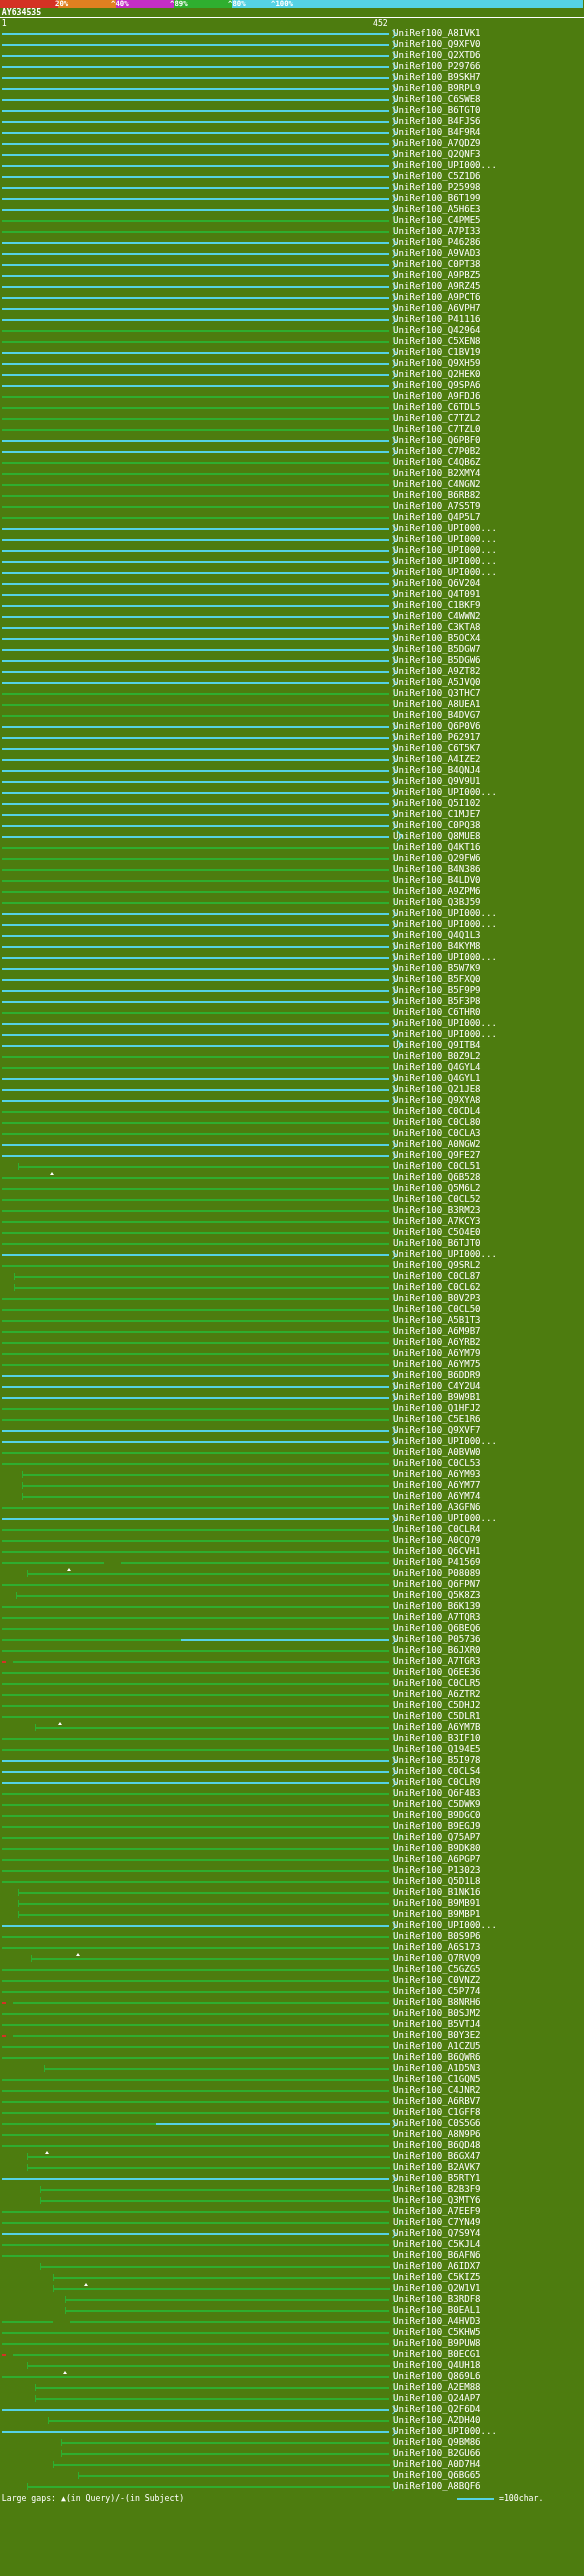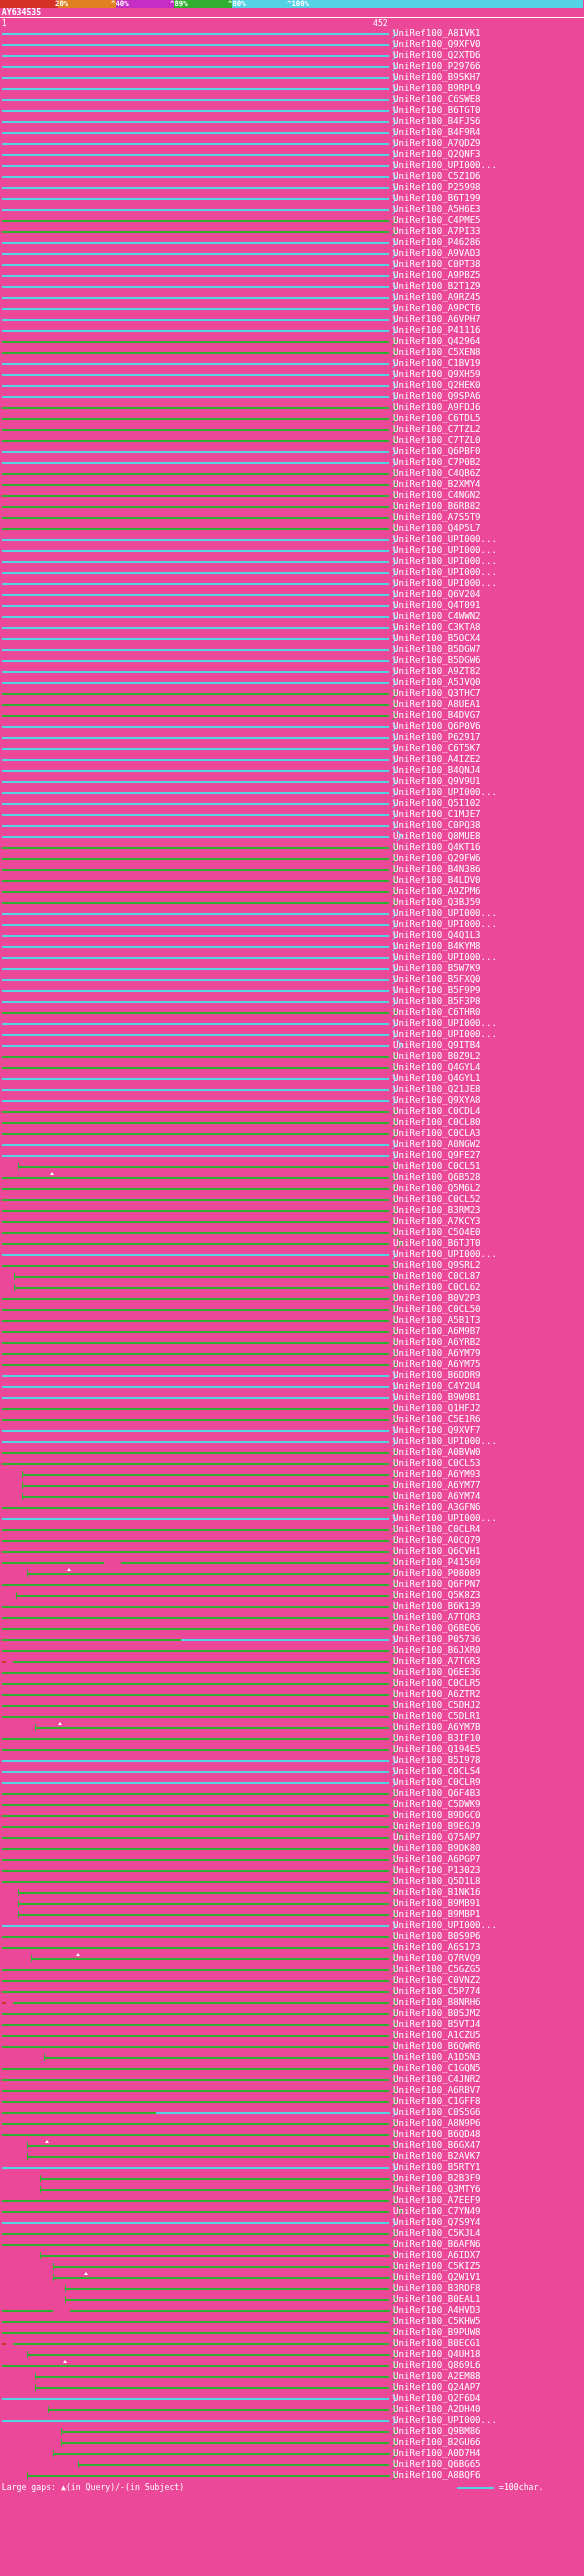--- a/index.html
+++ b/index.html
@@ -1,16 +1,16 @@
 <!DOCTYPE html>
 <html style="font-size:14.6px"><head>
 <meta charset="utf-8">
 <style>
   html,body{margin:0;padding:0;background:#000;}
-  .wrap{position:relative;width:585px;height:2576px;background:#ec4899;color:#fff;
+  .wrap{position:relative;width:585px;height:2576px;background:#4d7c0f;color:#fff;
         font-family:"DejaVu Sans Mono","Liberation Mono",monospace;overflow:hidden;}
   .scalebar{position:relative;height:8.2px;display:flex;}
   .scaleseg{height:8.2px;}
   .scale-label{position:absolute;top:0;font-size:7.3px;line-height:8.2px;color:#fff;font-weight:bold;}
   .qhdr{position:relative;height:9.1px;border-bottom:0.9px solid #fff;}
   .query-id{position:absolute;left:1.8px;top:0;font-size:8.2px;line-height:9.1px;font-weight:bold;color:#fff;}
   .ruler{position:relative;height:10px;font-size:8.2px;line-height:10px;color:#fff;}
   .q-start{position:absolute;left:1.8px;}
   .q-end{position:absolute;left:373px;}
   #rows{position:relative;width:585px;}
@@ -34,21 +34,21 @@
   <div class="scalebar">
       <div class="scaleseg" style="width: 58px; background: rgb(212, 50, 36);"></div>
       <div class="scaleseg" style="width: 58px; background: rgb(224, 128, 32);"></div>
       <div class="scaleseg" style="width: 58px; background: rgb(196, 46, 196);"></div>
       <div class="scaleseg" style="width: 58px; background: rgb(47, 174, 47);"></div>
       <div class="scaleseg" style="width: 351px; background: rgb(85, 210, 228);"></div>
       <span class="scale-label" style="left: 55px;">20%</span>
       <span class="scale-label" style="left: 111px;">^40%</span>
       <span class="scale-label" style="left: 170px;">^89%</span>
       <span class="scale-label" style="left: 228px;">^80%</span>
-      <span class="scale-label" style="left: 287px;">^100%</span>
+      <span class="scale-label" style="left: 271px;">^100%</span>
     </div>
 
   <div class="qhdr">
     <span class="query-id">AY634535</span>
   </div>
 
   <div class="ruler">
     <span class="q-start">1</span>
     <span class="q-end">452</span>
   </div>
@@ -165,25 +165,20 @@
         <span class="hit-label">UniRef100_C0PT38</span>
       </div>
       <div class="hit-row">
         <div class="hit-line" style="left: 1.8px; width: 387px; background: rgb(85, 210, 228);"></div>
         <div class="arrow" style="left: 390px; border-color: rgb(85, 210, 228);"></div>
         <span class="hit-label">UniRef100_A9PBZ5</span>
       </div>
       <div class="hit-row">
         <div class="hit-line" style="left: 1.8px; width: 387px; background: rgb(85, 210, 228);"></div>
         <div class="arrow" style="left: 390px; border-color: rgb(85, 210, 228);"></div>
-        <span class="hit-label">UniRef100_B2T1Z9</span>
-      </div>
-      <div class="hit-row">
-        <div class="hit-line" style="left: 1.8px; width: 387px; background: rgb(85, 210, 228);"></div>
-        <div class="arrow" style="left: 390px; border-color: rgb(85, 210, 228);"></div>
         <span class="hit-label">UniRef100_A9RZ45</span>
       </div>
       <div class="hit-row">
         <div class="hit-line" style="left: 1.8px; width: 387px; background: rgb(85, 210, 228);"></div>
         <div class="arrow" style="left: 390px; border-color: rgb(85, 210, 228);"></div>
         <span class="hit-label">UniRef100_A9PCT6</span>
       </div>
       <div class="hit-row">
         <div class="hit-line" style="left: 1.8px; width: 387px; background: rgb(85, 210, 228);"></div>
         <div class="arrow" style="left: 390px; border-color: rgb(85, 210, 228);"></div>
@@ -311,20 +306,25 @@
       </div>
       <div class="hit-row">
         <div class="hit-line" style="left: 1.8px; width: 387px; background: rgb(85, 210, 228);"></div>
         <div class="arrow" style="left: 390px; border-color: rgb(85, 210, 228);"></div>
         <span class="hit-label">UniRef100_Q6V204</span>
       </div>
       <div class="hit-row">
         <div class="hit-line" style="left: 1.8px; width: 387px; background: rgb(85, 210, 228);"></div>
         <div class="arrow" style="left: 390px; border-color: rgb(85, 210, 228);"></div>
         <span class="hit-label">UniRef100_Q4T091</span>
+      </div>
+      <div class="hit-row">
+        <div class="hit-line" style="left: 1.8px; width: 387px; background: rgb(85, 210, 228);"></div>
+        <div class="arrow" style="left: 390px; border-color: rgb(85, 210, 228);"></div>
+        <span class="hit-label">UniRef100_C1BKF9</span>
       </div>
       <div class="hit-row">
         <div class="hit-line" style="left: 1.8px; width: 387px; background: rgb(85, 210, 228);"></div>
         <div class="arrow" style="left: 390px; border-color: rgb(85, 210, 228);"></div>
         <span class="hit-label">UniRef100_C4WWN2</span>
       </div>
       <div class="hit-row">
         <div class="hit-line" style="left: 1.8px; width: 387px; background: rgb(85, 210, 228);"></div>
         <div class="arrow" style="left: 390px; border-color: rgb(85, 210, 228);"></div>
         <span class="hit-label">UniRef100_C3KTA8</span>
@@ -977,20 +977,26 @@
       </div>
       <div class="hit-row">
         <div class="hit-line" style="left: 1.8px; width: 387px; background: rgb(47, 174, 47);"></div>
         <div class="arrow" style="left: 390px; border-color: rgb(47, 174, 47);"></div>
         <span class="hit-label">UniRef100_B0SJM2</span>
       </div>
       <div class="hit-row">
         <div class="hit-line" style="left: 1.8px; width: 387px; background: rgb(47, 174, 47);"></div>
         <div class="arrow" style="left: 390px; border-color: rgb(47, 174, 47);"></div>
         <span class="hit-label">UniRef100_B5VTJ4</span>
+      </div>
+      <div class="hit-row">
+        <div class="hit-line" style="left: 1.8px; width: 4.3px; background: rgb(212, 50, 36);"></div>
+        <div class="hit-line" style="left: 13px; width: 376px; background: rgb(47, 174, 47);"></div>
+        <div class="arrow" style="left: 390px; border-color: rgb(47, 174, 47);"></div>
+        <span class="hit-label">UniRef100_B0Y3E2</span>
       </div>
       <div class="hit-row">
         <div class="hit-line" style="left: 1.8px; width: 387px; background: rgb(47, 174, 47);"></div>
         <div class="arrow" style="left: 390px; border-color: rgb(47, 174, 47);"></div>
         <span class="hit-label">UniRef100_A1CZU5</span>
       </div>
       <div class="hit-row">
         <div class="hit-line" style="left: 1.8px; width: 387px; background: rgb(47, 174, 47);"></div>
         <div class="arrow" style="left: 390px; border-color: rgb(47, 174, 47);"></div>
         <span class="hit-label">UniRef100_B6QWR6</span>

